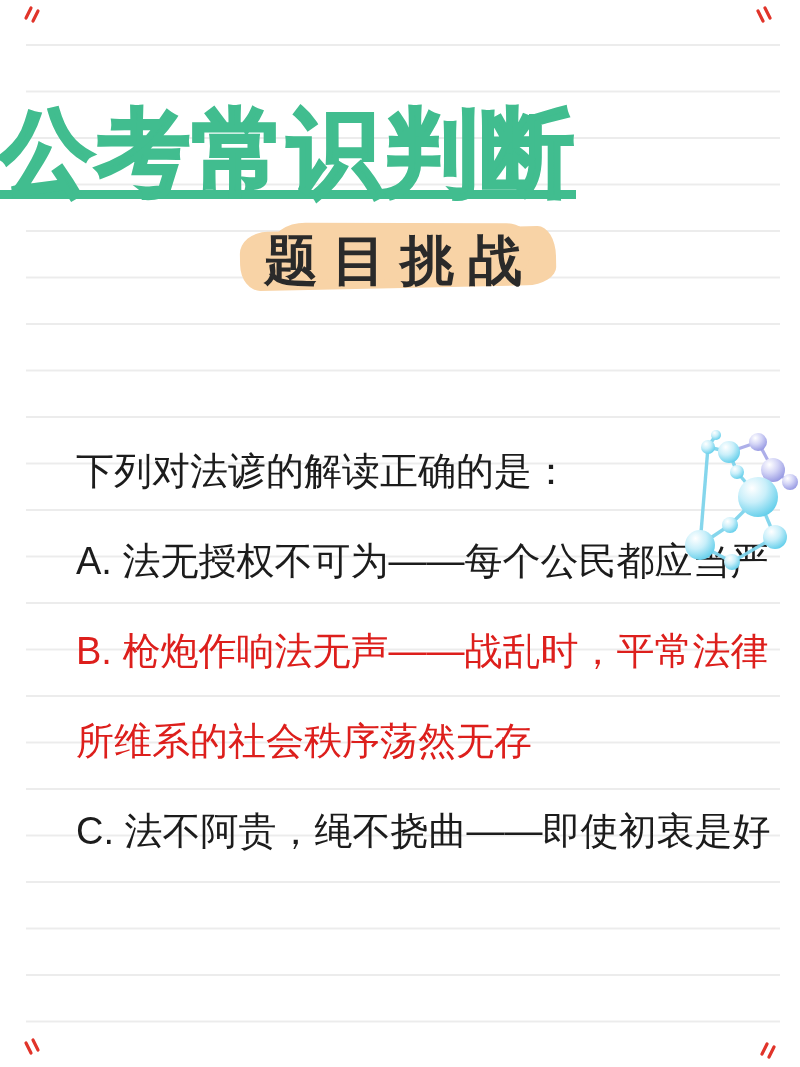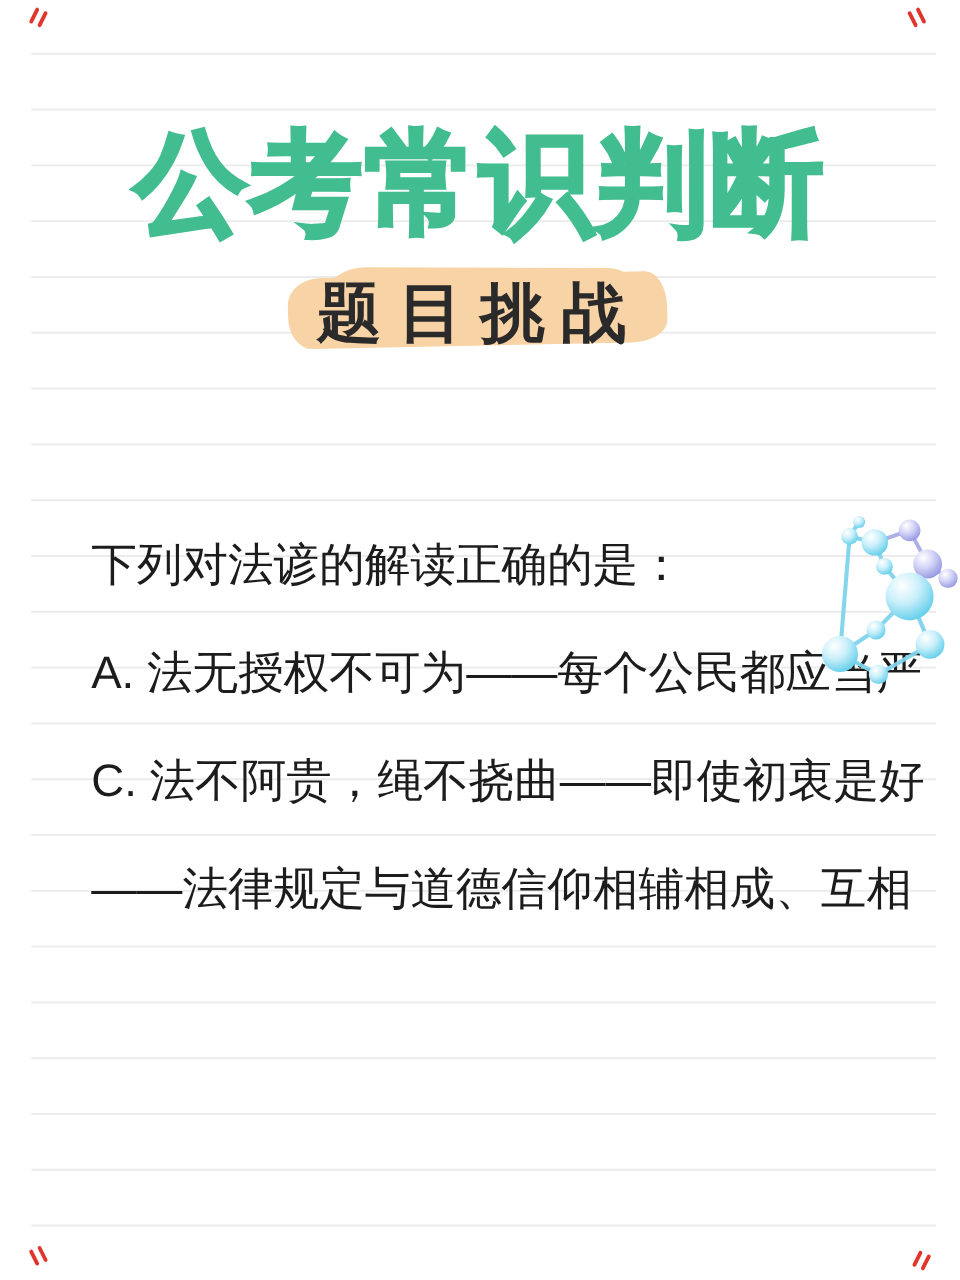--- a/index.html
+++ b/index.html
@@ -12,23 +12,23 @@
     background-size:100% 46.5px;background-position:0 44px;}
 
   
   .corner{position:absolute;width:20px;height:20px;}
   .corner.tl{left:22px;top:4px;}
   .corner.tr{right:26px;top:4px;transform:scaleX(-1);}
   .corner.bl{left:22px;bottom:10px;transform:scaleY(-1);}
   .corner.br{right:22px;bottom:6px;transform:scale(-1,-1);}
 
   
-  .title{position:absolute;top:98px;left:0;right:0;text-align:center;
+  .title{position:absolute;top:98px;left:0;right:0;text-align:left;
     font-size:94px;font-weight:900;letter-spacing:2px;color:#41bd8f;
-    -webkit-text-stroke:3px #41bd8f;line-height:110px;white-space:nowrap;}
+    -webkit-text-stroke:3px #41bd8f;line-height:110px;white-space:nowrap;text-decoration:underline;}
 
   
   .subtitle-wrap{position:absolute;top:222px;left:0;right:0;height:76px;
     display:flex;justify-content:center;align-items:flex-end;}
   .subtitle-inner{position:relative;padding:0 10px;}
   .subtitle-hl{position:absolute;left:-14px;right:-10px;top:4px;bottom:10px;
     background:#f8d3a6;border-radius:28px 18px 30px 20px / 22px 30px 18px 26px;
     transform:rotate(-1.2deg);}
   .subtitle-hl::after{content:"";position:absolute;left:30px;right:26px;top:-6px;bottom:8px;
     background:#f8d3a6;border-radius:40px 26px 36px 22px / 30px 22px 28px 34px;transform:rotate(1.4deg);}
@@ -83,27 +83,30 @@
     </div>
   </div>
 
   <div class="question" data-name="question-block">
     <div class="black" data-name="question-prompt">下列对法谚的解读正确的是：</div>
 
     <div class="opt" data-name="option-a">
       <div data-name="question-line" class="black">A. 法无授权不可为——每个公民都应当严</div>
     </div>
 
+    <div class="opt gap" data-name="option-b">
+      <div data-name="question-line" class="red">B. 枪炮作响法无声——战乱时，平常法律</div>
+      <div data-name="question-line" class="red">所维系的社会秩序荡然无存</div>
+    </div>
 
     <div class="opt gap" data-name="option-c">
       <div data-name="question-line" class="black">C. 法不阿贵，绳不挠曲——即使初衷是好</div>
     </div>
 
     <div class="opt gap" data-name="option-d">
-      <div data-name="question-line" class="black">——法律规定与道德信仰相辅相成、互相</div>
     </div>
   </div>
 
   <svg class="molecule" data-name="molecule-icon" viewBox="0 0 124 158">
     <defs>
       <radialGradient id="gcy" cx="35%" cy="28%" r="80%">
         <stop offset="0%" stop-color="#ffffff"></stop>
         <stop offset="45%" stop-color="#c9effa"></stop>
         <stop offset="100%" stop-color="#58cbe9"></stop>
       </radialGradient>

